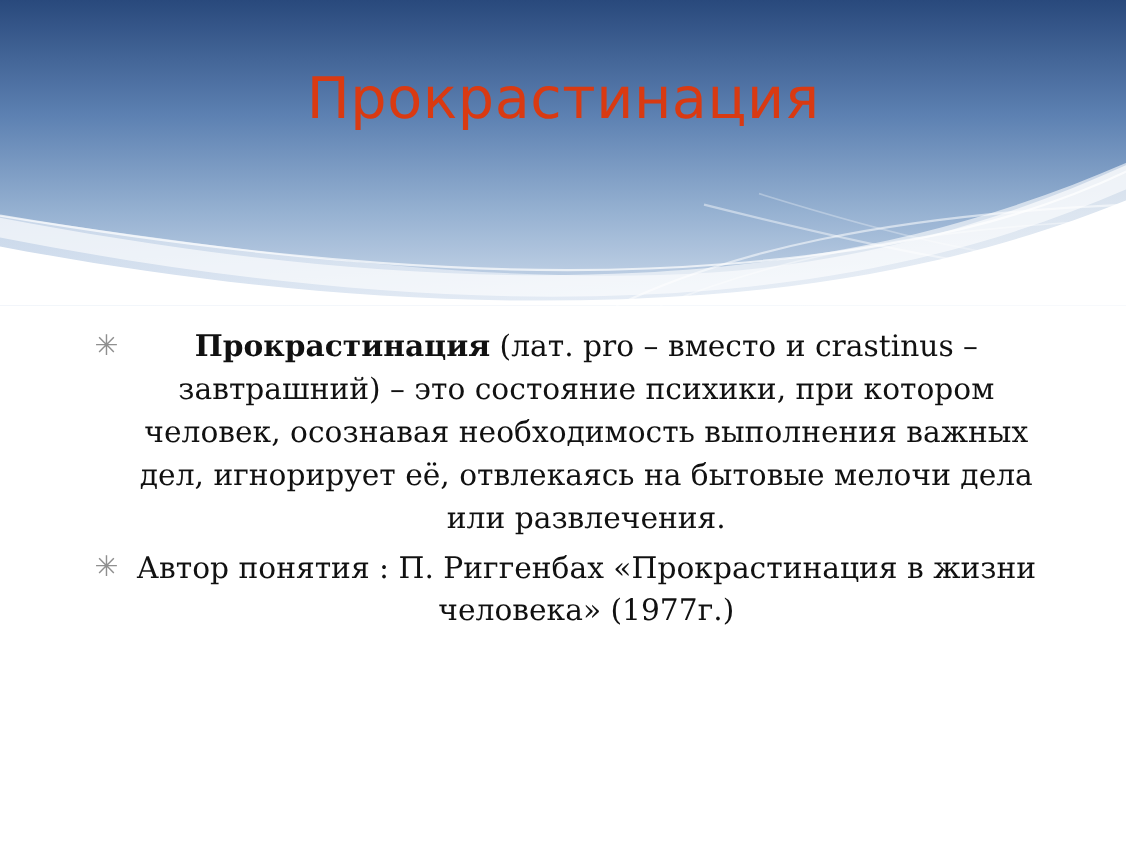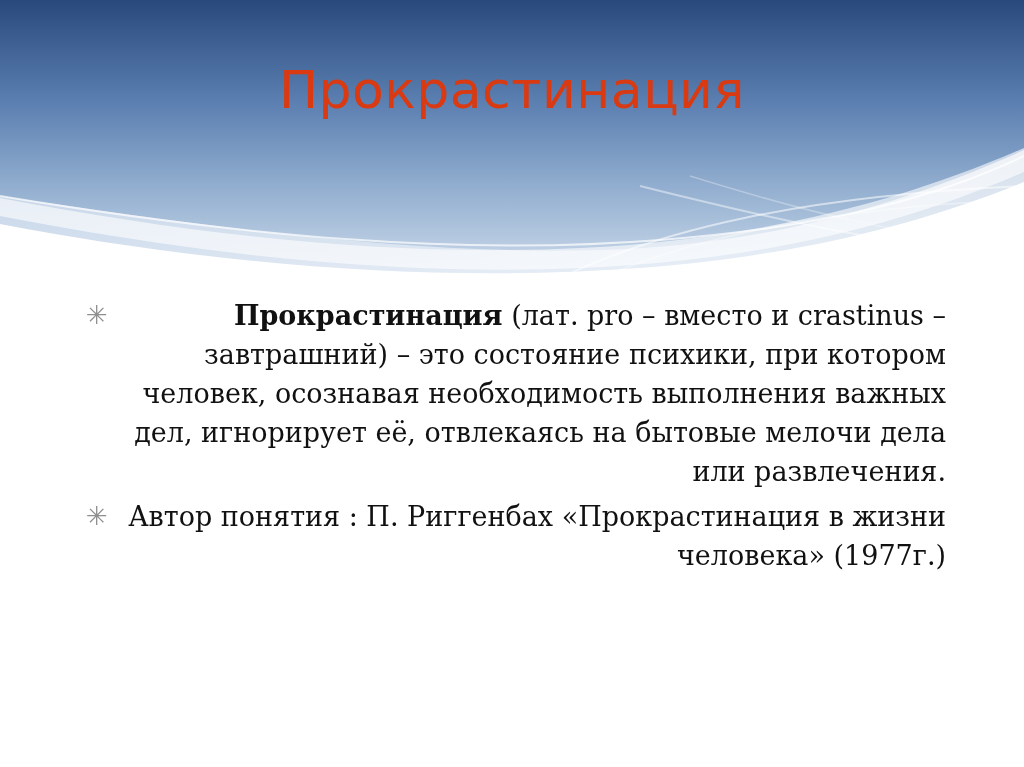--- a/index.html
+++ b/index.html
@@ -65,21 +65,21 @@
     line-height: 38px;
     font-family: "DejaVu Sans", "Liberation Sans", sans-serif;
   }
   .bullet-text {
     flex: 1 1 auto;
     color: #111111;
     font-size: 27px;
     line-height: 39px;
     font-family: "DejaVu Serif", "Liberation Serif", serif;
     font-weight: 400;
-    text-align: right;
+    text-align: center;
   }
   .bullet-text b {
     font-weight: 700;
   }
   .b2 {
     margin-top: 4px;
   }
 </style>
 </head>
 <body>

